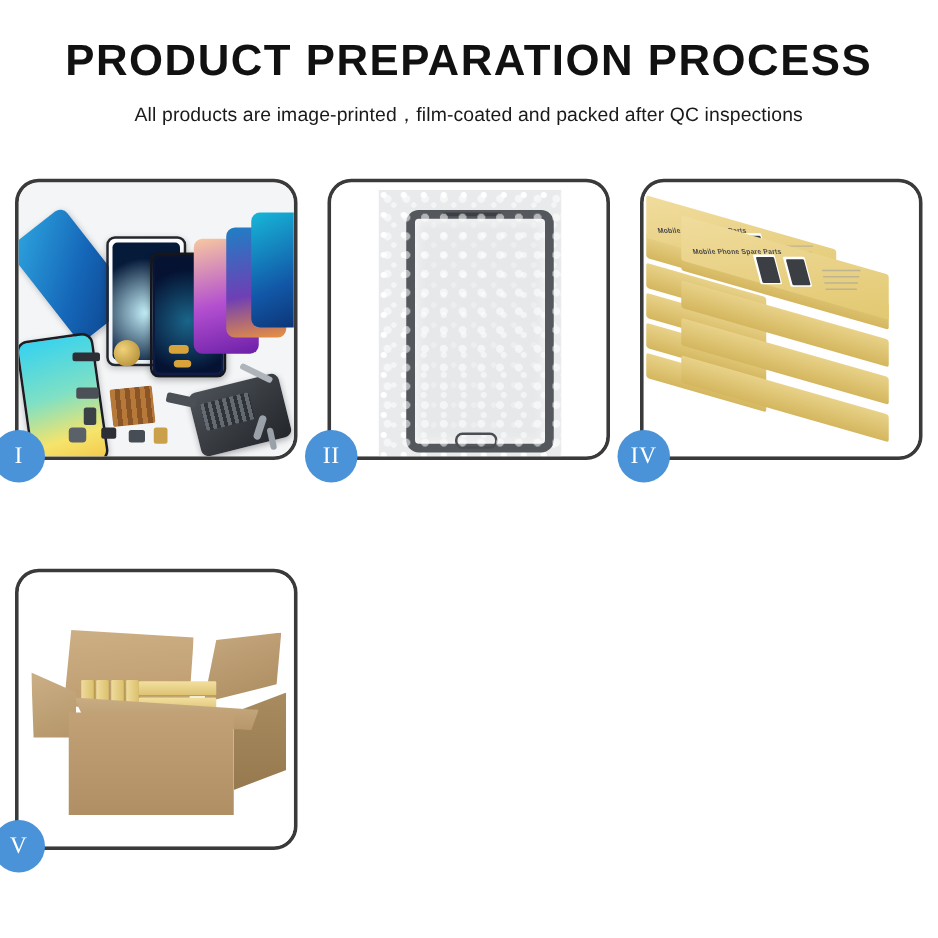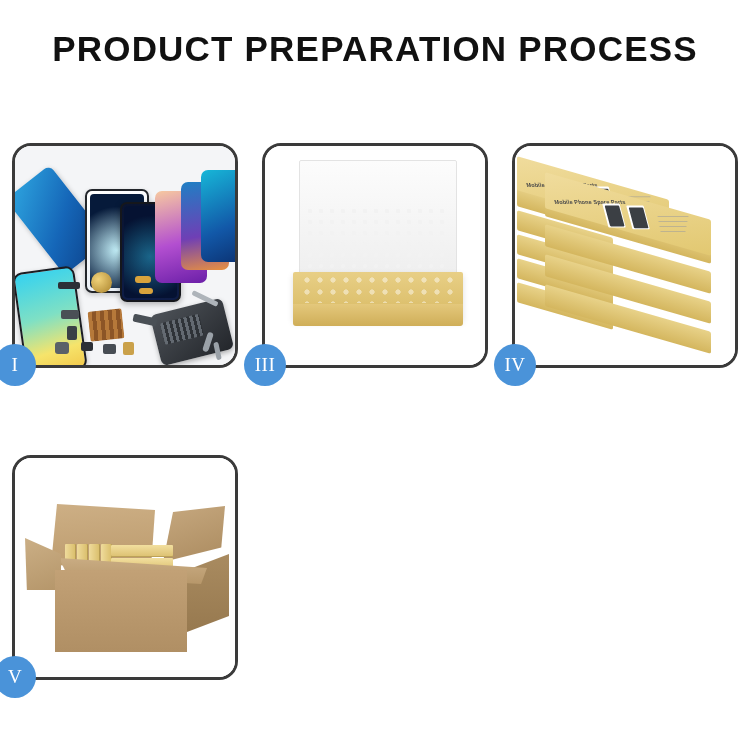--- a/index.html
+++ b/index.html
@@ -208,20 +208,21 @@
     background:rgba(205,180,140,.75);
     clip-path:polygon(44px 0,100% 24px,100% 100%,38px 78%);}
   .c6tab1{position:absolute;left:48px;top:110px;width:16px;height:18px;background:rgba(150,120,80,.45);}
   .c6tab2{position:absolute;left:52px;top:158px;width:15px;height:16px;background:rgba(150,120,80,.4);}
 </style>
 </head>
 <body>
 
 <div class="header">
   <div class="title">PRODUCT PREPARATION PROCESS</div>
+  <div class="subtitle">All products are image-printed，film-coated and packed after QC inspections</div>
 </div>
 
 <div class="grid">
 
   <div class="panel">
     <div class="panel-inner p1">
       <div class="scr a"></div>
       <div class="scr b">
           <span class="glow"></span>
         </div>
@@ -245,31 +246,29 @@
       <div class="prt p8a"></div>
       <div class="prt p9a"></div>
       <div class="prt p10a"></div>
       <div class="prt p11a"></div>
       <div class="prt p12a"></div>
       <div class="prt p13a"></div>
     </div>
     <div class="badge">I</div>
   </div>
 
-
   <div class="panel">
-    <div class="panel-inner p3">
-      <div class="b3lid"></div>
-      <div class="b3foam"></div>
-      <div class="b3tray"></div>
-      <div class="b3scr"></div>
-      <div class="b3front"></div>
+    <div class="panel-inner p2">
+      <div class="wrapbg"></div>
+      <div class="digit"></div>
+      <div class="bubover"></div>
     </div>
-    <div class="badge">III</div>
+    <div class="badge">II</div>
   </div>
+
 
   <div class="panel">
     <div class="panel-inner p4">
       <div class="stack">
         <div class="sb sbside" style="left:0;top:44px;width:96px;height:20px;transform:skewY(16deg);"></div>
         <div class="sb sbside" style="left:0;top:68px;width:96px;height:20px;transform:skewY(16deg);"></div>
         <div class="sb sbside" style="left:0;top:92px;width:96px;height:20px;transform:skewY(16deg);"></div>
         <div class="sb sbside" style="left:0;top:116px;width:96px;height:20px;transform:skewY(16deg);"></div>
         <div class="sb sbside" style="left:0;top:140px;width:96px;height:20px;transform:skewY(16deg);"></div>
 

